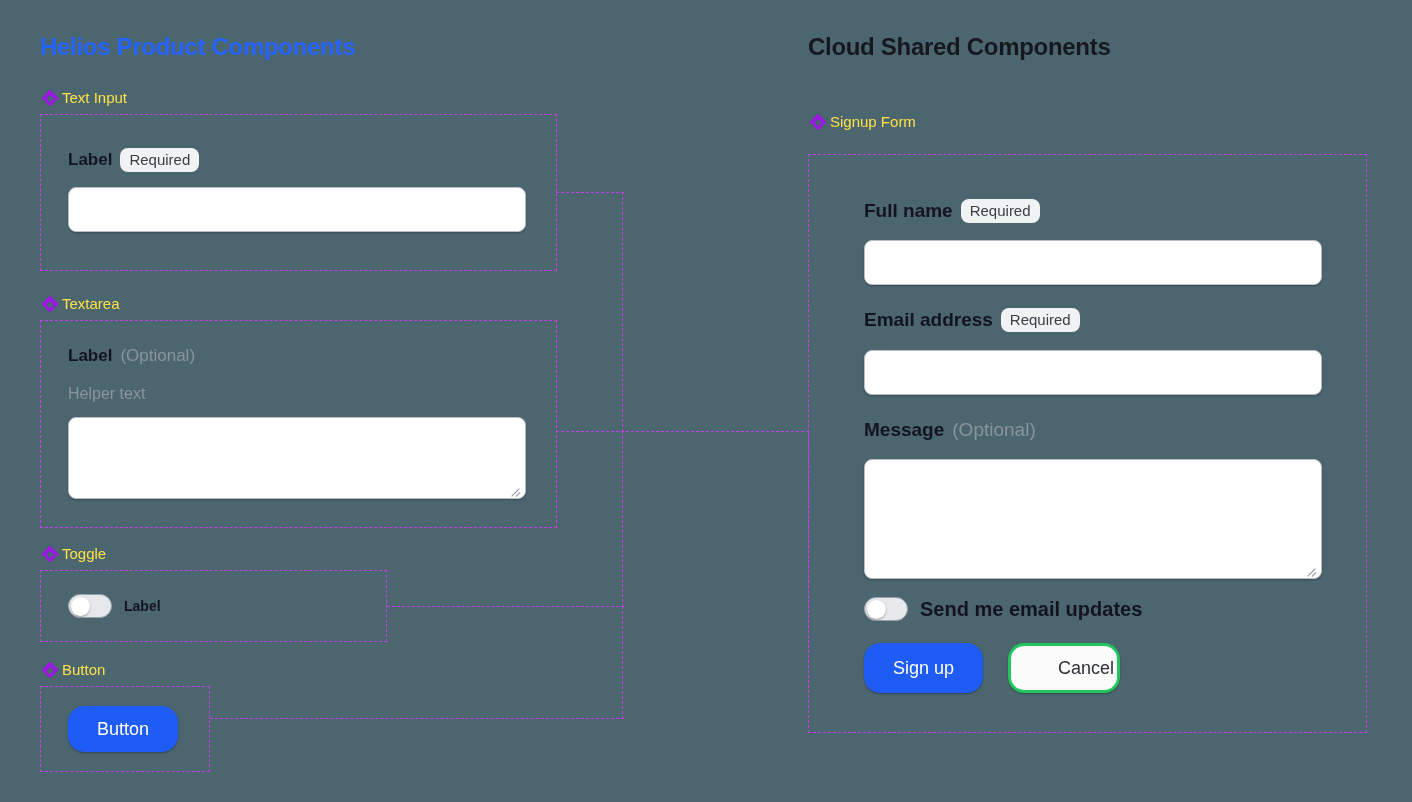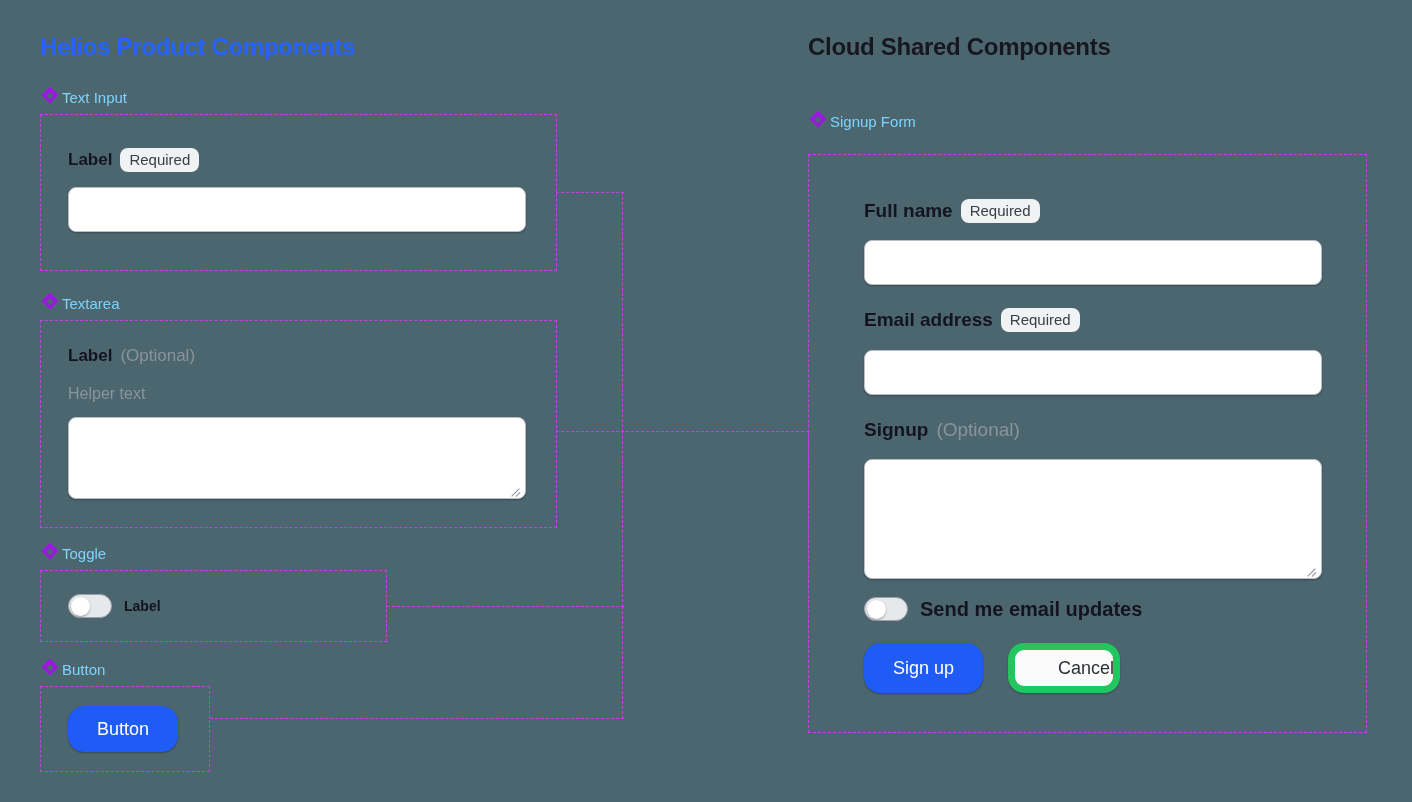--- a/index.html
+++ b/index.html
@@ -20,23 +20,23 @@
     letter-spacing: -0.3px;
     white-space: nowrap;
   }
   #title-left  { left: 40px;  top: 33px; color: #2563ff; }
   #title-right { left: 808px; top: 33px; color: #17171f; }
 
   
   .tag {
     position: absolute;
     display: flex;
-    align-items: flex-start;
+    align-items: center;
     gap: 6px;
-    color: #7dd3fc;
+    color: #fde047;
     font-size: 15px;
     font-weight: 400;
     white-space: nowrap;
   }
   .diamond {
     width: 12px; height: 12px;
     position: relative;
     flex: none;
     transform: rotate(45deg);
     background: #9b18e0;
@@ -160,21 +160,21 @@
     box-shadow: 0 1px 2px rgba(0,0,0,0.3);
   }
   .btn-primary {
     background: #1f5cf5;
     color: #ffffff;
     border: 1px solid #1f5cf5;
   }
   .btn-secondary {
     background: #fbfbfc;
     color: #2d3138;
-    border: 7px solid #22c55e;
+    border: 3px solid #22c55e;
     padding-left: 44px;
   }
 
   .row { display: flex; align-items: center; }
 </style>
 </head>
 <body>
 
 <div id="stage">
 
@@ -259,21 +259,21 @@
     </div>
     <div class="textbox" style="position:absolute; left:55px; top:85px; width:458px; height:45px;"></div>
 
     <div class="field-label big" style="position:absolute; left:55px; top:153px;">
       <span>Email address</span>
       <span class="badge">Required</span>
     </div>
     <div class="textbox" style="position:absolute; left:55px; top:195px; width:458px; height:45px;"></div>
 
     <div class="field-label big" style="position:absolute; left:55px; top:264px;">
-      <span>Signup</span>
+      <span>Message</span>
       <span class="optional">(Optional)</span>
     </div>
     <div class="textarea-box" style="position:absolute; left:55px; top:304px; width:458px; height:120px;">
       <span class="resize-grip">
         <i></i>
           <i></i>
       </span>
     </div>
 
     <div class="row" style="position:absolute; left:55px; top:442px; gap:12px;">

